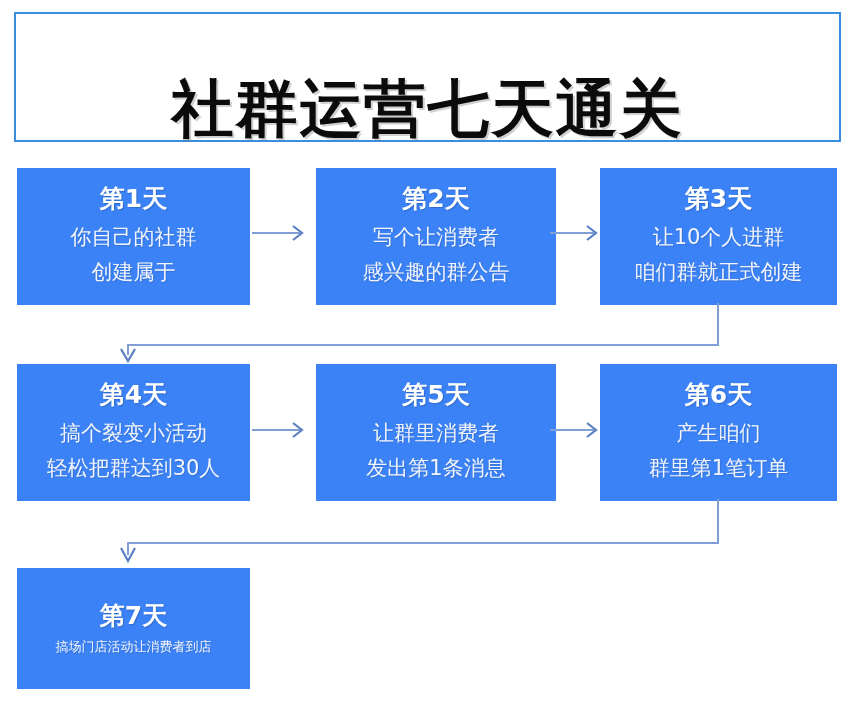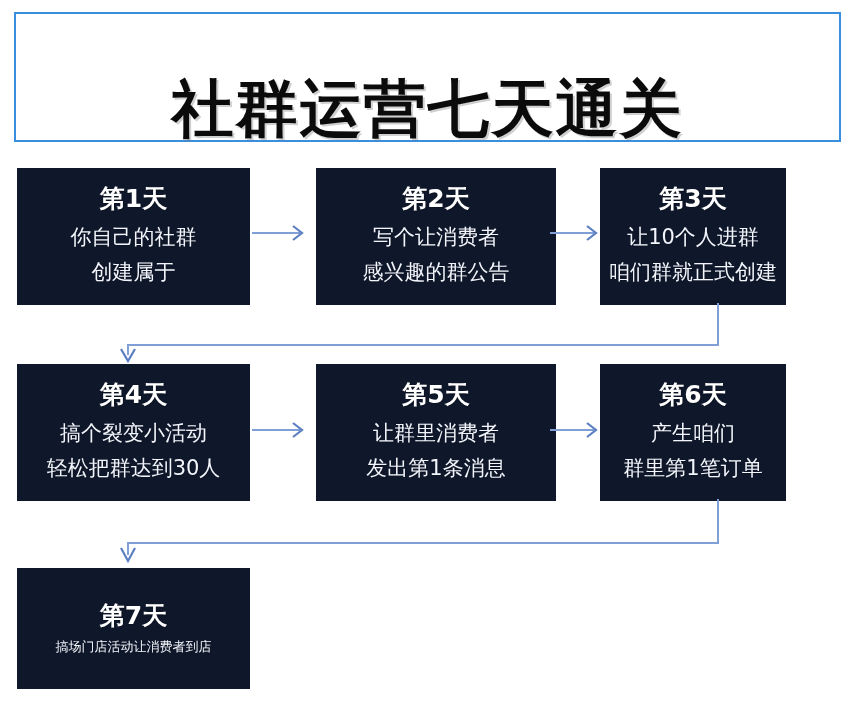--- a/index.html
+++ b/index.html
@@ -40,21 +40,21 @@
     letter-spacing: 2px;
     line-height: 1;
     white-space: nowrap;
     text-shadow: 2px 2px 0 rgba(120,120,120,0.35);
   }
 
   
   .step-box {
     position: absolute;
     box-sizing: border-box;
-    background: #0f172a;
+    background: #3b82f6;
     display: flex;
     flex-direction: column;
     align-items: center;
     justify-content: center;
     color: #ffffff;
     text-align: center;
     padding: 4px 6px;
   }
   .step-day {
     font-family: "DejaVu Sans", "Liberation Sans", sans-serif;
@@ -79,21 +79,21 @@
     line-height: 1.45;
     white-space: normal;
   }
 
   
   .r1 { top: 168px; height: 137px; }
   .r2 { top: 364px; height: 137px; }
   .r3 { top: 568px; height: 121px; }
   .c1 { left: 17px;  width: 233px; }
   .c2 { left: 308px; width: 240px; margin-left: 8px; }
-  .c3 { left: 600px; width: 186px; }
+  .c3 { left: 600px; width: 237px; }
 
   
   .conn {
     position: absolute;
     pointer-events: none;
   }
   .conn svg { display: block; overflow: visible; }
 </style>
 </head>
 <body>

